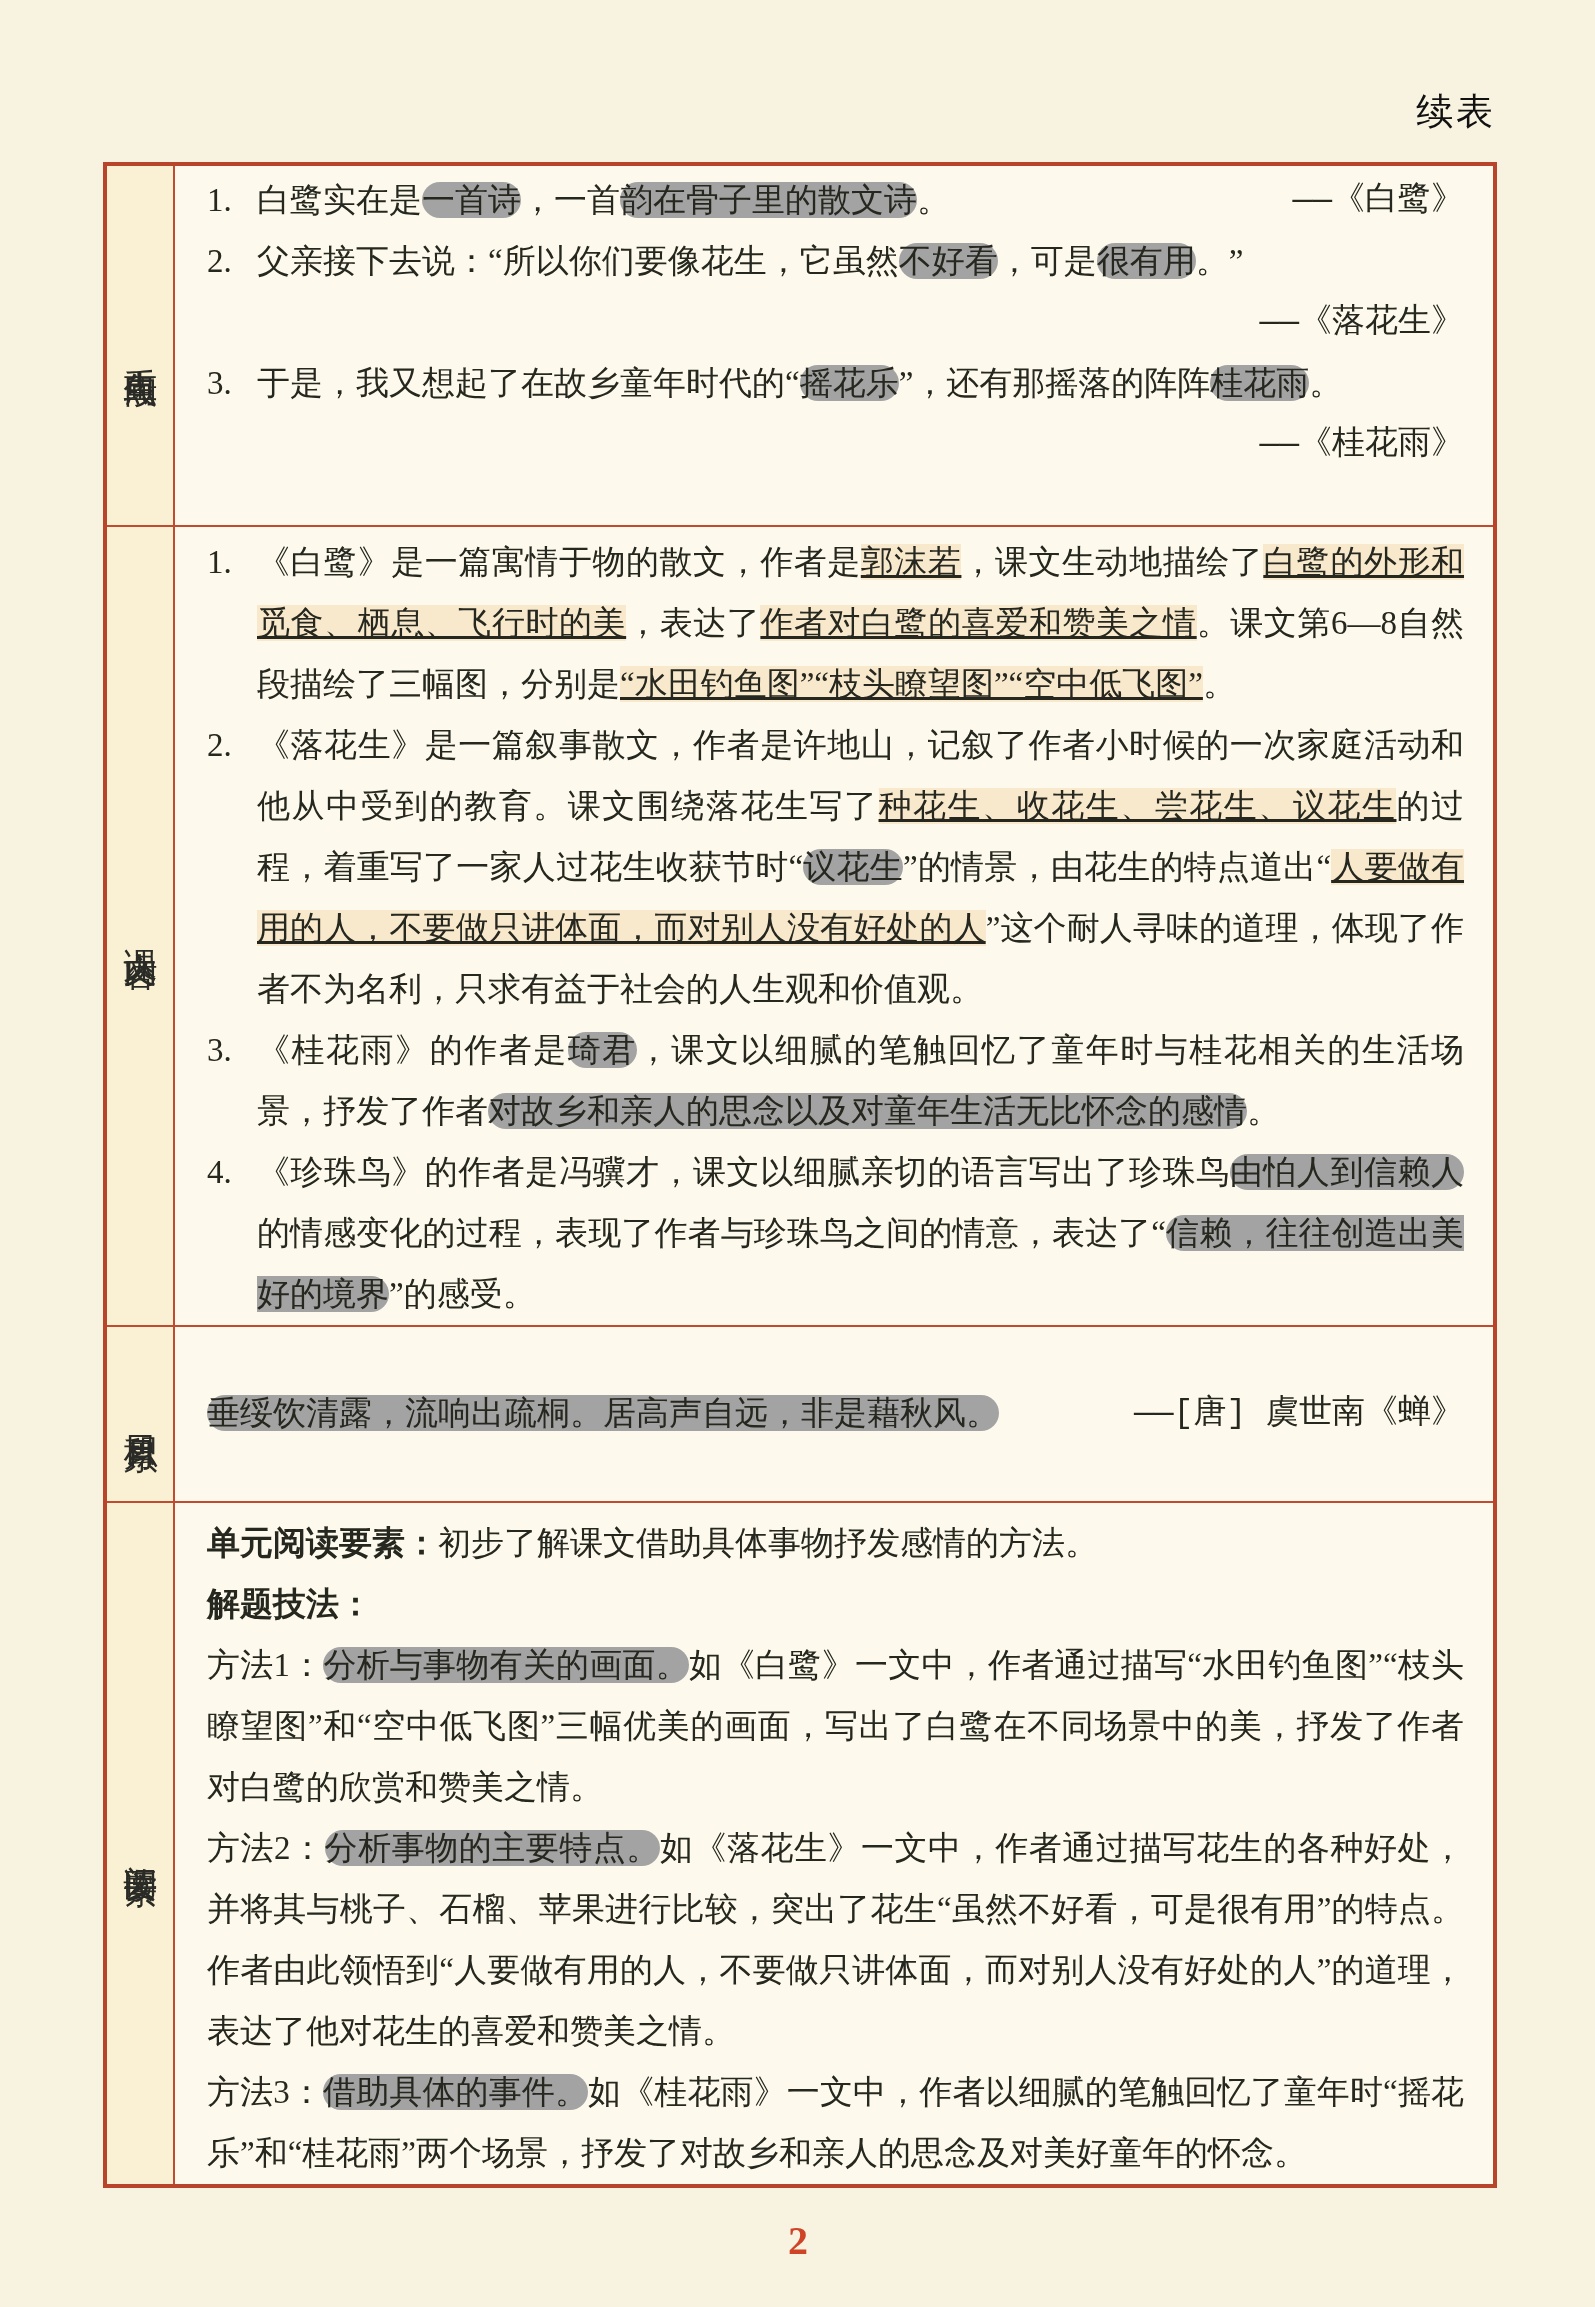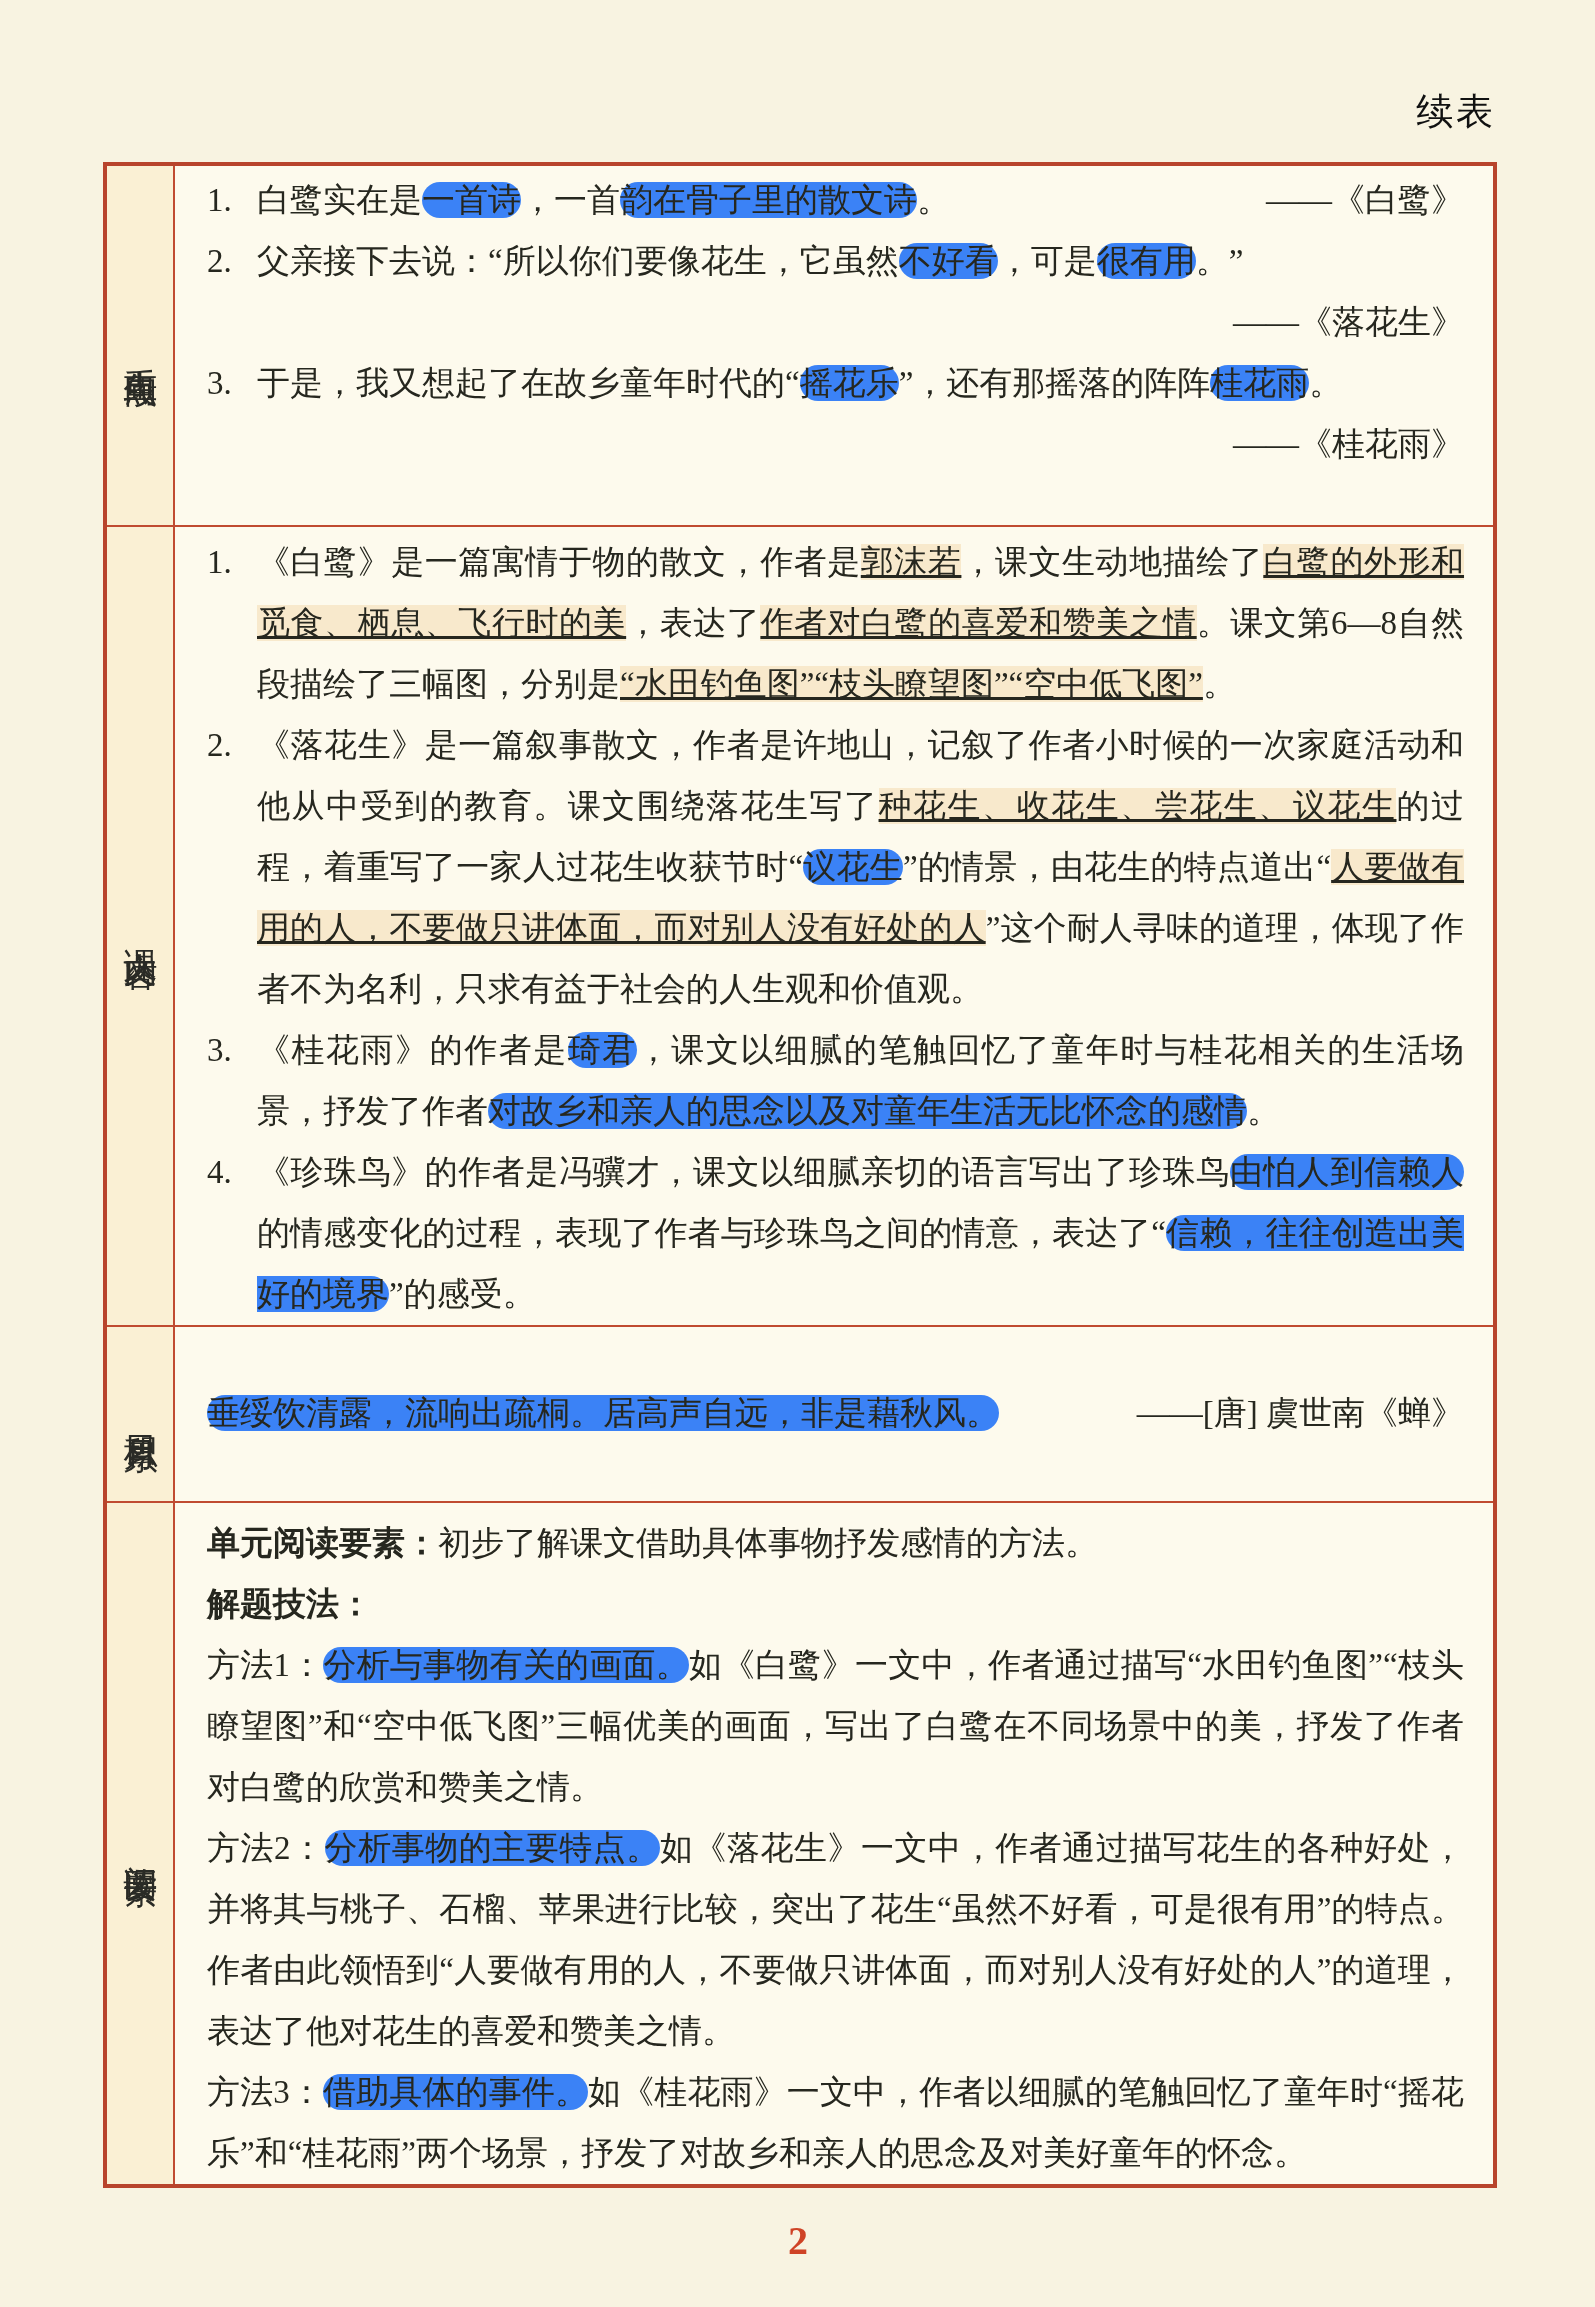--- a/index.html
+++ b/index.html
@@ -39,23 +39,23 @@
     font-size:33px;line-height:61px;
     display:flex;flex-direction:column;
   }
   .row:nth-child(3) .content-cell{justify-content:center;padding-top:0;}
   .row:nth-child(4) .content-cell{padding-top:10px;}
   .block{margin:0;}
   .numbered{display:flex;}
   .num{width:50px;flex:none;}
   .body{flex:1;}
   .line{text-align:justify;text-justify:inter-ideograph;}
-  .attr{float:right;white-space:nowrap;}
+  .attr{float:right;white-space:nowrap;font-family:Liberation Mono, monospace;}
   .attr-line{text-align:right;}
-  .hl-p{background:#3b82f6;border-radius:18px;}
+  .hl-p{background:#a3a3a3;border-radius:18px;}
   .hl-t{background:#f8e9cc;text-decoration:underline;}
   .bold{font-weight:bold;margin-top:23px;}
   .page-num{
     position:absolute;left:0;right:0;top:2217px;text-align:center;
     font-size:40px;font-weight:bold;color:#cf4326;
   }
 </style>
 </head>
 <body>
 

